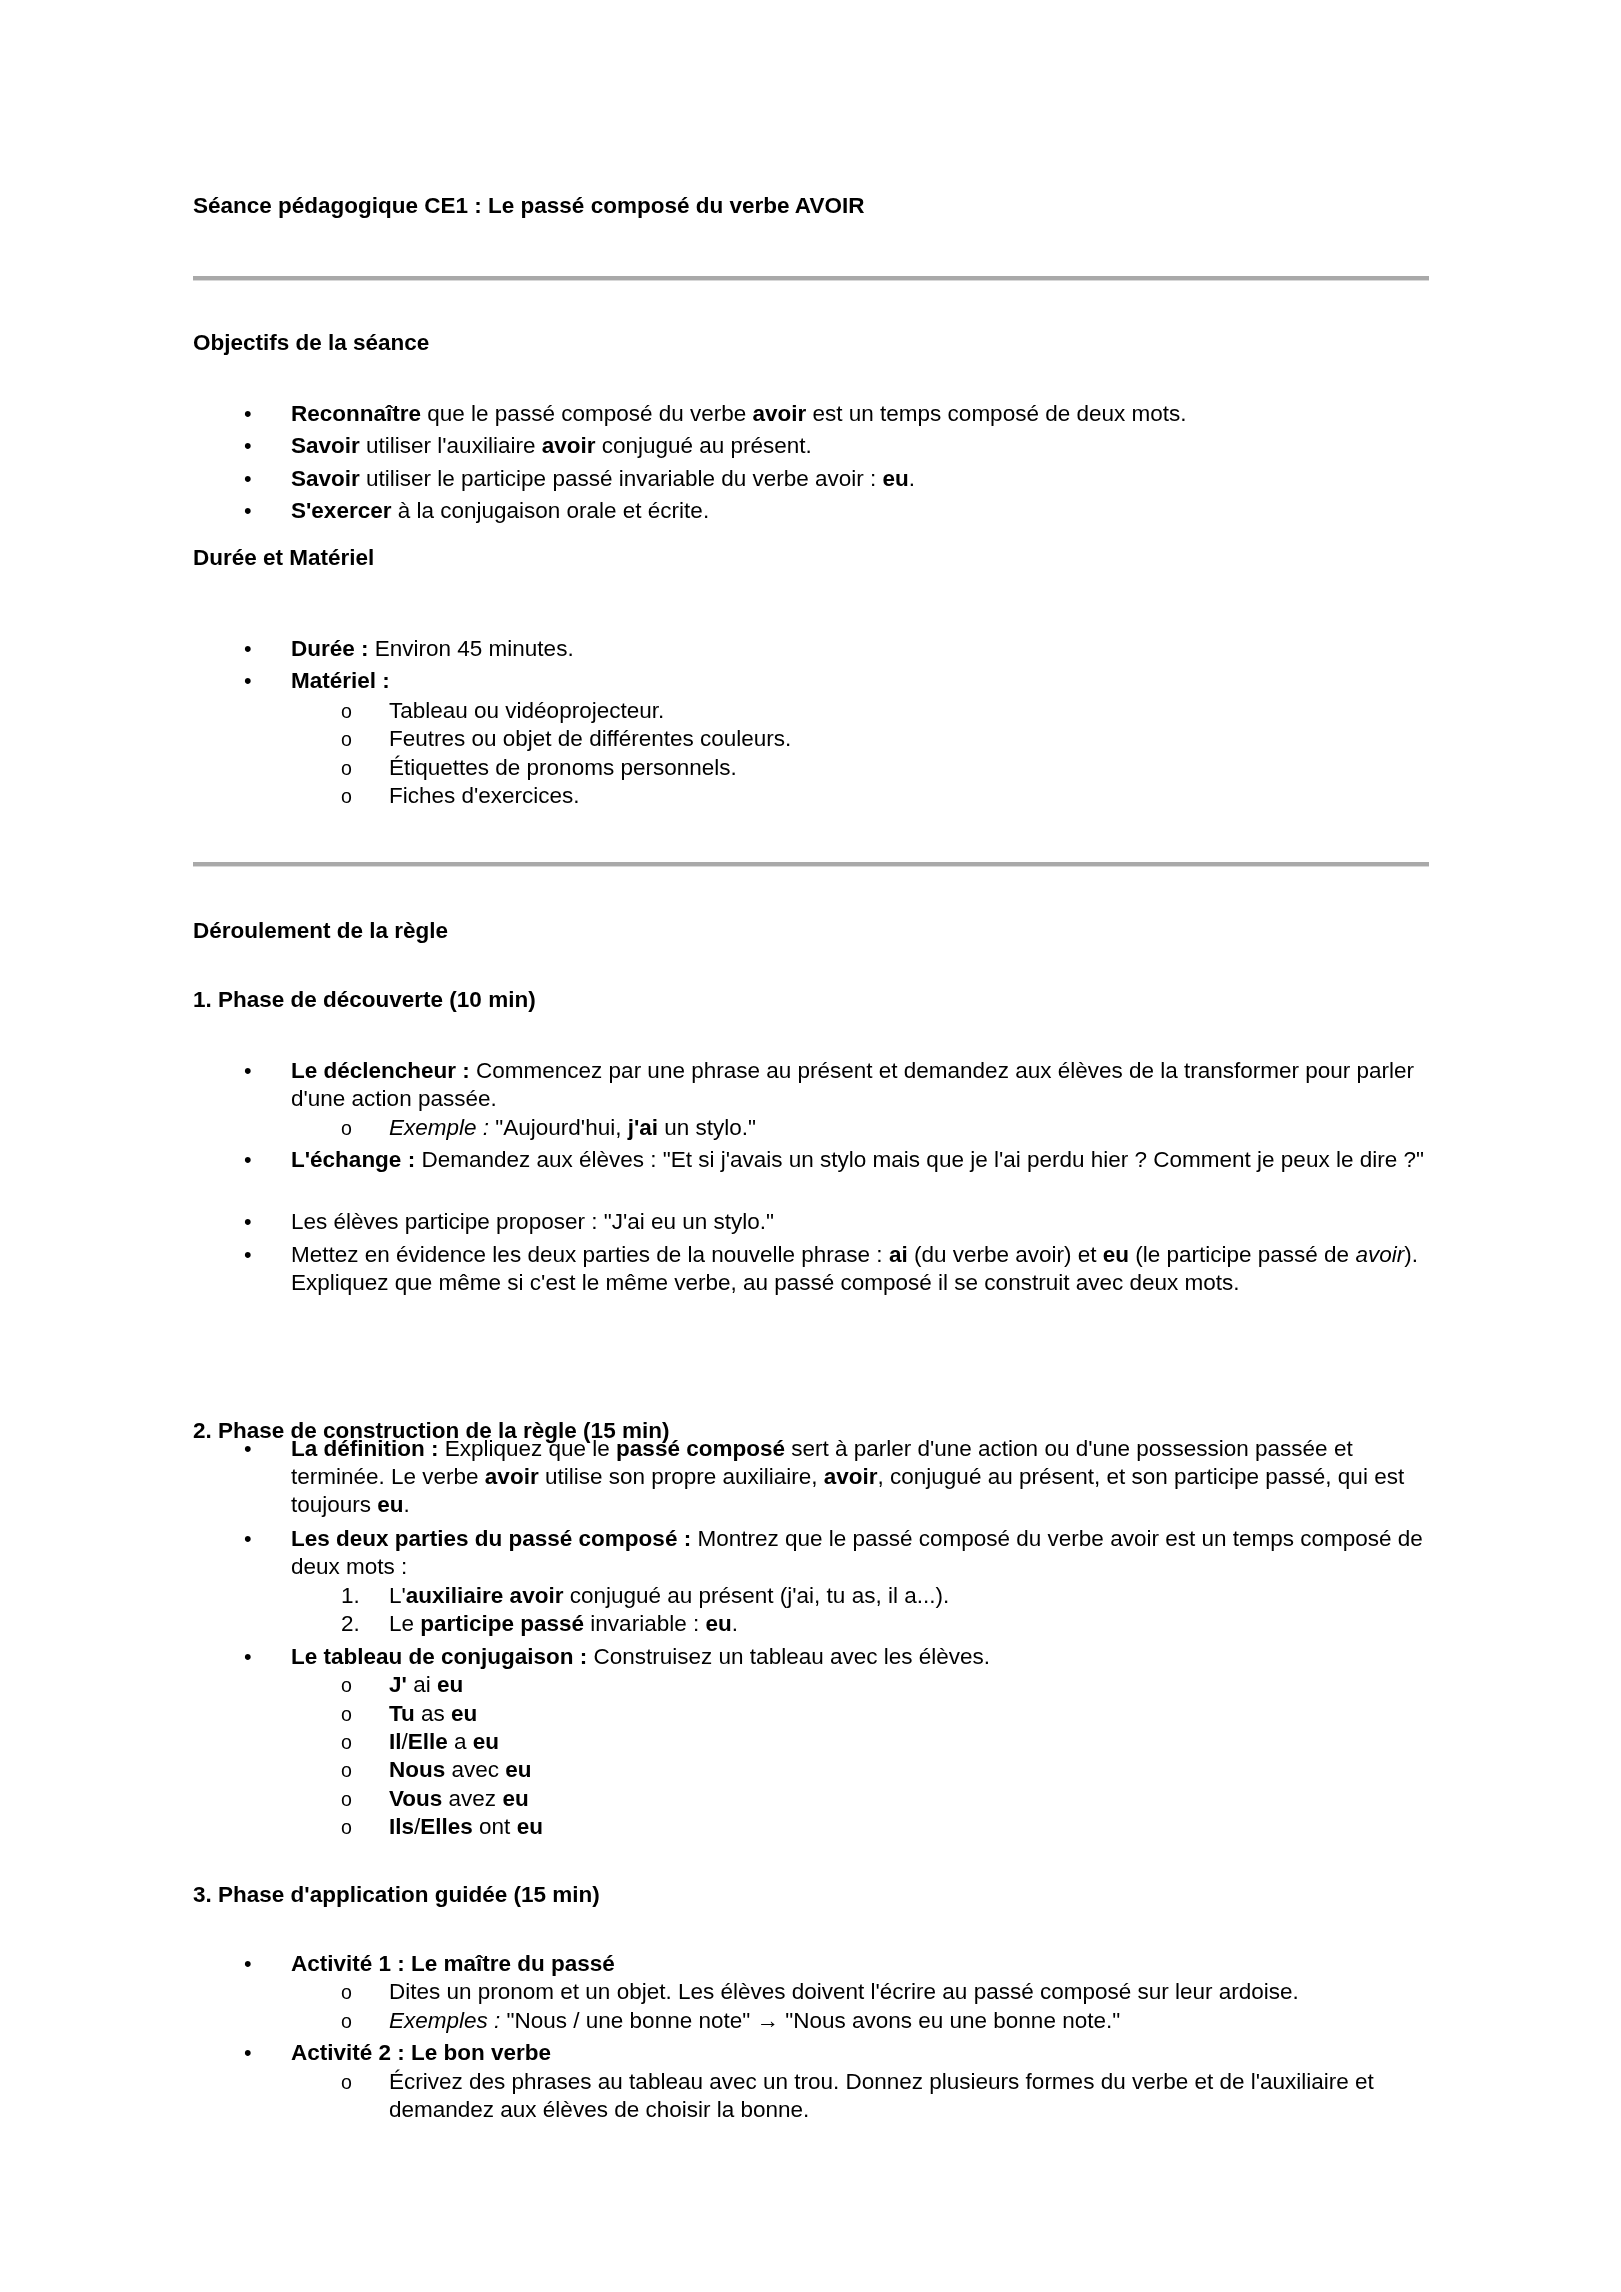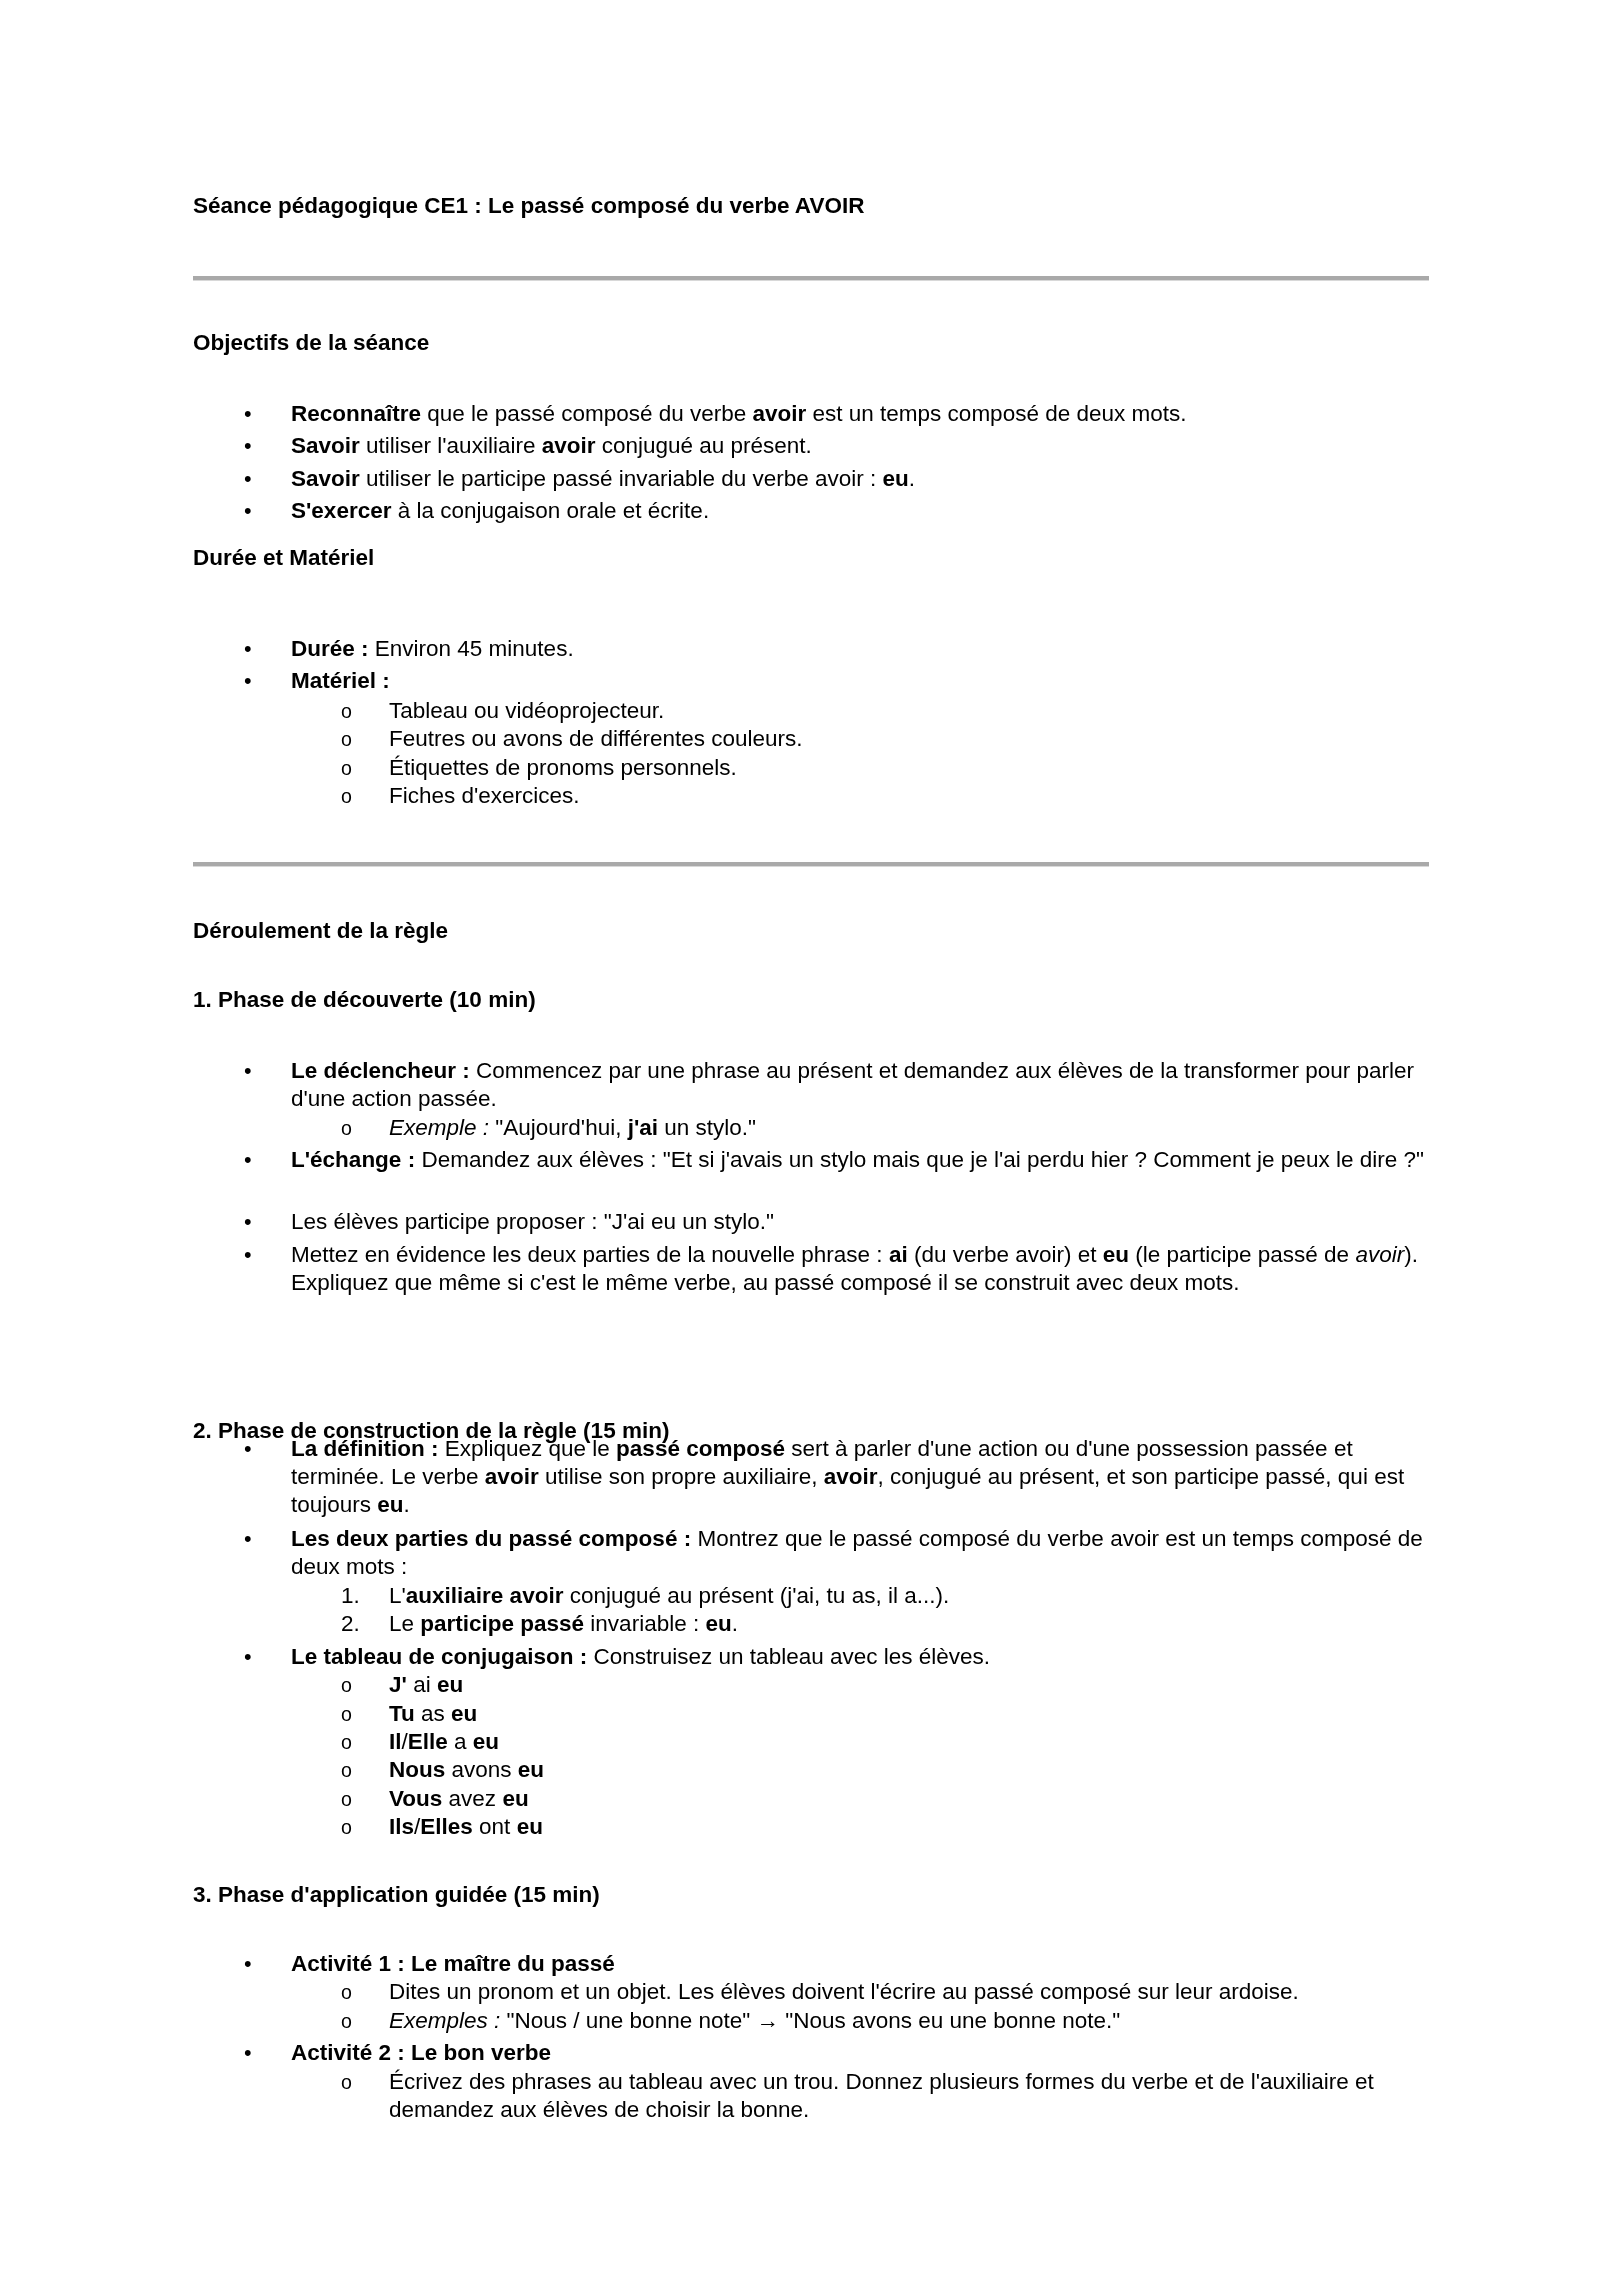--- a/index.html
+++ b/index.html
@@ -56,21 +56,21 @@
   <div class="li l1" style="top:32px;">
       <span class="mk">•</span>
       <span class="tx"><b>Matériel :</b></span>
     </div>
   <div class="li l2" style="top:62px;">
       <span class="mk">o</span>
       <span class="tx">Tableau ou vidéoprojecteur.</span>
     </div>
   <div class="li l2" style="top:90px;">
       <span class="mk">o</span>
-      <span class="tx">Feutres ou avons de différentes couleurs.</span>
+      <span class="tx">Feutres ou objet de différentes couleurs.</span>
     </div>
   <div class="li l2" style="top:119px;">
       <span class="mk">o</span>
       <span class="tx">Étiquettes de pronoms personnels.</span>
     </div>
   <div class="li l2" style="top:147px;">
       <span class="mk">o</span>
       <span class="tx">Fiches d'exercices.</span>
     </div>
 </div>
@@ -132,21 +132,21 @@
   <div class="li l2" style="top:265px;">
       <span class="mk">o</span>
       <span class="tx"><b>Tu</b><span> as </span><b>eu</b></span>
     </div>
   <div class="li l2" style="top:293px;">
       <span class="mk">o</span>
       <span class="tx"><b>Il</b><span>/</span><b>Elle</b><span> a </span><b>eu</b></span>
     </div>
   <div class="li l2" style="top:321px;">
       <span class="mk">o</span>
-      <span class="tx"><b>Nous</b><span> avons </span><b>eu</b></span>
+      <span class="tx"><b>Nous</b><span> avec </span><b>eu</b></span>
     </div>
   <div class="li l2" style="top:350px;">
       <span class="mk">o</span>
       <span class="tx"><b>Vous</b><span> avez </span><b>eu</b></span>
     </div>
   <div class="li l2" style="top:378px;">
       <span class="mk">o</span>
       <span class="tx"><b>Ils</b><span>/</span><b>Elles</b><span> ont </span><b>eu</b></span>
     </div>
 </div>

